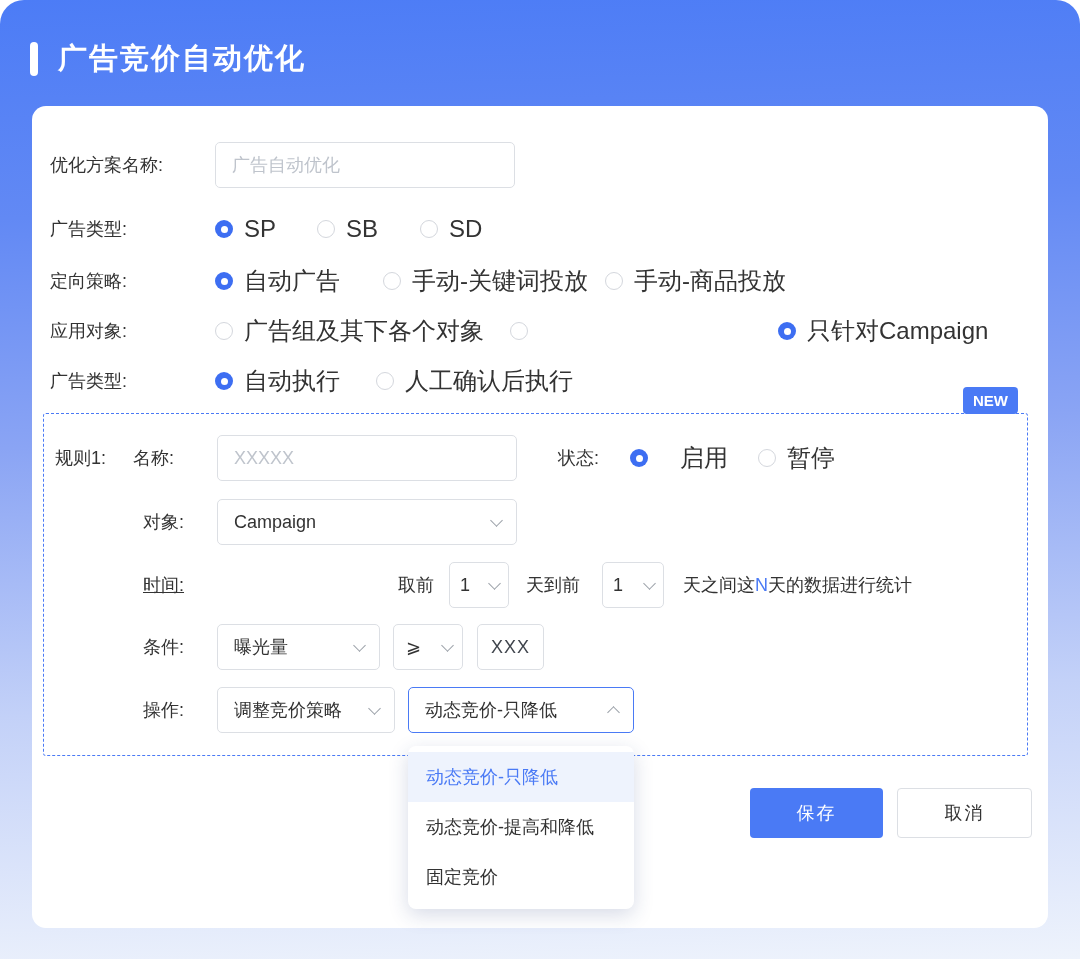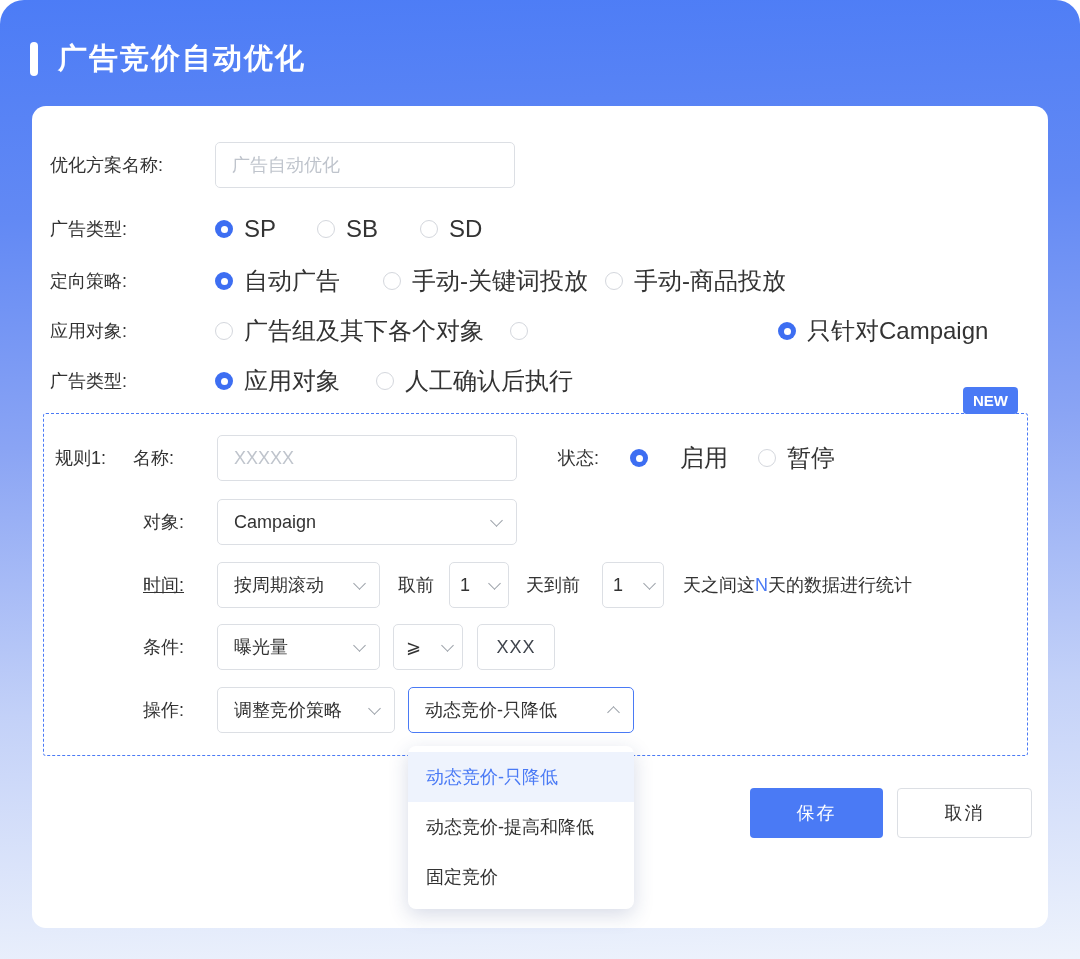--- a/index.html
+++ b/index.html
@@ -42,21 +42,21 @@
   
   .menu { position:absolute; left:408px; top:746px; width:226px; height:163px; background:#fff; border-radius:8px;
     box-shadow:0 6px 20px rgba(31,56,120,.18); padding:6px 0; z-index:5; overflow:hidden; }
   .menu-item { height:50px; display:flex; align-items:center; padding:0 18px; font-size:18px; color:#333; cursor:pointer; white-space:nowrap; }
   .menu-item.selected { color:#4a7af5; background:#eef3fd; }
   
   .btn { position:absolute; top:788px; height:50px; border-radius:4px; display:flex; align-items:center; justify-content:center;
     font-size:18px; cursor:pointer; letter-spacing:2px; }
   .btn-save { left:750px; width:133px; background:#4a7af5; color:#fff; }
   .btn-cancel { left:897px; width:135px; background:#fff; color:#333; border:1px solid #dcdfe4; }
-  .cond-val { justify-content:center; padding:0; width:78px; color:#40454d; letter-spacing:1px; }
+  .cond-val { justify-content:center; padding:0; width:67px; color:#40454d; letter-spacing:1px; }
 </style>
 </head>
 <body>
 
 <div class="canvas">
 
   <div class="title-bar-mark"></div>
   <div class="page-title">广告竞价自动优化</div>
 
   <div class="card"></div>
@@ -101,21 +101,21 @@
     <span class="radio"></span>
   </div>
   <div class="radio-item" style="left:778px; top:331px;">
     <span class="radio sel-on"></span>
     <span class="rlbl">只针对Campaign</span>
   </div>
 
   <div class="lbl" style="left:50px; top:381px;">广告类型:</div>
   <div class="radio-item" style="left:215px; top:381px;">
     <span class="radio sel-on"></span>
-    <span class="rlbl">应用对象</span>
+    <span class="rlbl">自动执行</span>
   </div>
   <div class="radio-item" style="left:376px; top:381px;">
     <span class="radio"></span>
     <span class="rlbl">人工确认后执行</span>
   </div>
 
   <div class="new-badge">NEW</div>
   <div class="rule-box"></div>
 
   <div class="lbl" style="left:55px; top:458px;">规则1:</div>
@@ -131,24 +131,20 @@
     <span class="rlbl">暂停</span>
   </div>
 
   <div class="lbl" style="left:143px; top:522px;">对象:</div>
   <div class="sel" style="left:217px; top:499px; width:300px;">
     <span>Campaign</span>
     <span class="chev down"></span>
   </div>
 
   <div class="lbl" style="left:143px; top:585px;text-decoration:underline;">时间:</div>
-  <div class="sel" style="left:217px; top:562px; width:163px;">
-    <span>按周期滚动</span>
-    <span class="chev down"></span>
-  </div>
   <div class="lbl" style="left:398px; top:585px;">取前</div>
   <div class="sel" style="left:449px; top:562px; width:60px; padding:0 10px;">
     <span>1</span>
     <span class="chev down" style="right:9px;"></span>
   </div>
   <div class="lbl" style="left:526px; top:585px;">天到前</div>
   <div class="sel" style="left:602px; top:562px; width:62px; padding:0 10px;">
     <span>1</span>
     <span class="chev down" style="right:9px;"></span>
   </div>

